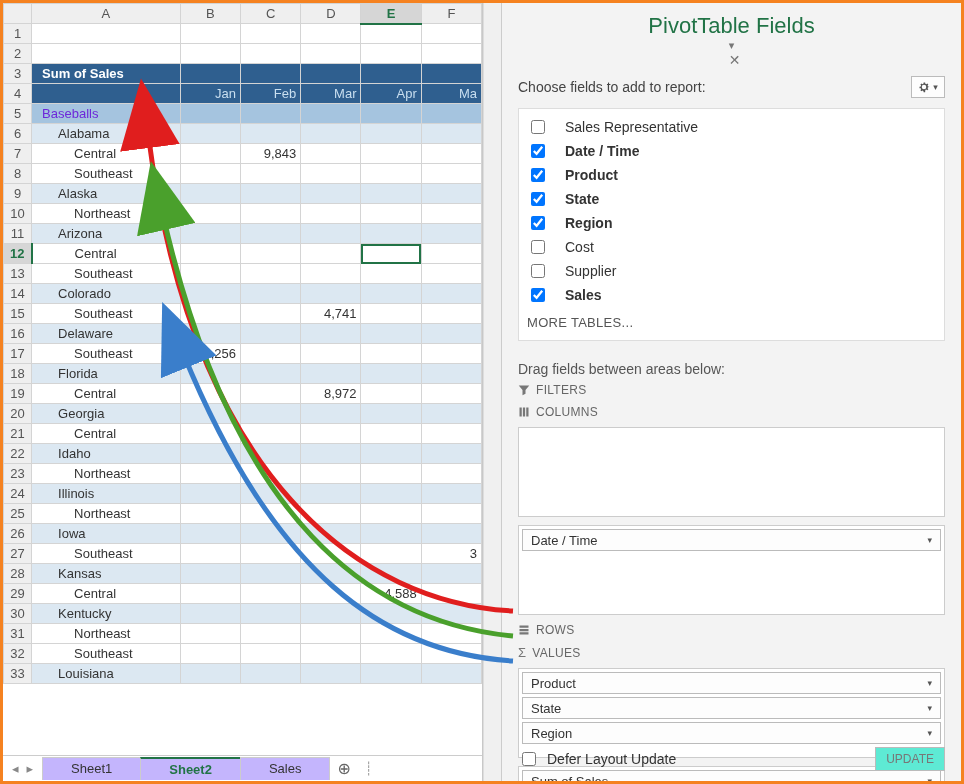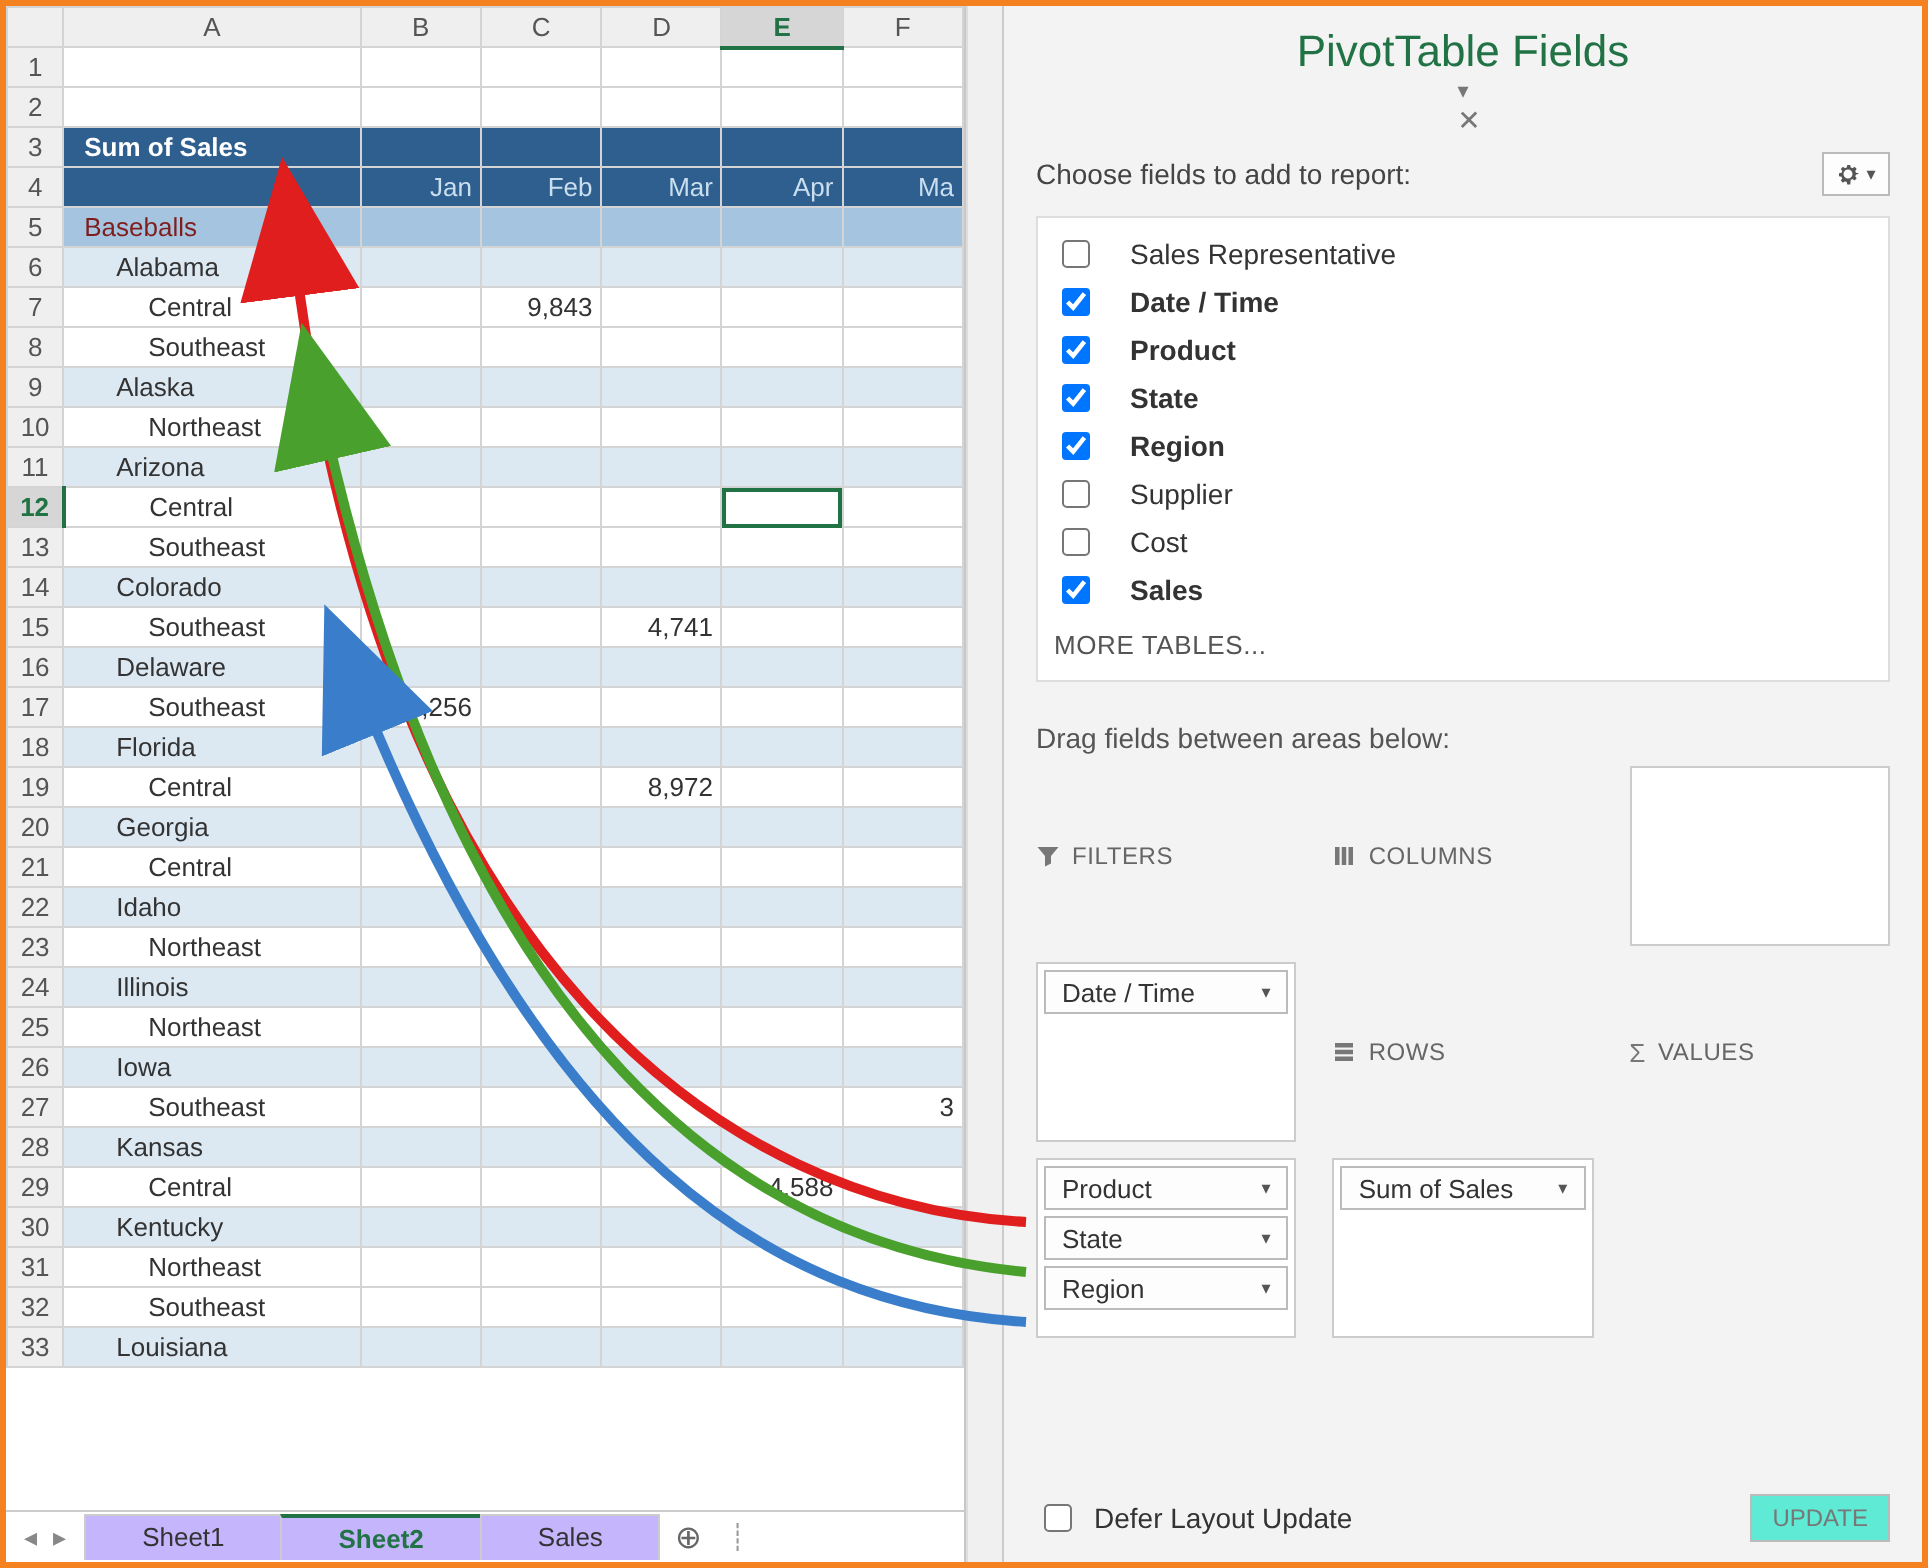--- a/index.html
+++ b/index.html
@@ -13,21 +13,21 @@
   table.grid { border-collapse:collapse; table-layout:fixed; width:100%; }
   table.grid th, table.grid td { border:1px solid #d4d4d4; height:20px; font-size:13px; padding:0 4px; overflow:hidden; white-space:nowrap; text-overflow:clip; }
   table.grid thead th { background:#efefef; font-weight:normal; text-align:center; color:#555; }
   table.grid thead th.sel { background:#d6d6d6; color:#217346; font-weight:bold; border-bottom:2px solid #217346; }
   table.grid .rowhdr { width:28px; background:#efefef; text-align:center; color:#555; font-weight:normal; }
   table.grid .rowhdr.sel { color:#217346; font-weight:bold; background:#d6d6d6; border-right:2px solid #217346;}
   .col-A { width:148px; }
   .col-other { width:60px; }
   .hdr-row td { background:#2f5f8f; color:#fff; font-weight:bold; }
   .hdr-row2 td { background:#2f5f8f; color:#c9dff0; text-align:right; }
-  .lvl1 td { background:#a5c4df; color:#7f1d1d; }
+  .lvl1 td { background:#a5c4df; color:#6d28d9; }
   .lvl2 td { background:#dce8f2; }
   .lvl3 td { background:#ffffff; }
   .indent1 { padding-left:10px !important; }
   .indent2 { padding-left:26px !important; }
   .indent3 { padding-left:42px !important; }
   .num { text-align:right; }
   .active-cell { outline:2px solid #217346; outline-offset:-2px; }
   .sheet-tabs { height:26px; border-top:1px solid #ccc; display:flex; align-items:center; background:#fff; font-size:13px; }
   .sheet-tabs .nav { display:flex; gap:2px; padding:0 6px; color:#888; }
   .sheet-tabs .nav span { cursor:pointer; padding:0 3px; }
@@ -43,21 +43,21 @@
   .pane-ctrl { color:#777; font-size:11px; cursor:pointer; padding:0 3px; }
   .pane-sub { padding:4px 16px 10px; display:flex; align-items:center; }
   .pane-sub-txt { flex:1; color:#444; }
   .gear-btn { width:34px; height:22px; border:1px solid #bbb; background:#fdfdfd; display:flex; align-items:center; justify-content:center; gap:3px; cursor:pointer; font-size:12px; color:#555; }
   .field-list { margin:0 16px 10px; background:#fff; border:1px solid #ddd; padding:6px 8px 10px; }
   .field-row { display:flex; align-items:center; gap:17px; padding:2px 0; cursor:pointer; }
   .field-row input { width:14px; height:14px; }
   .field-row .bold { font-weight:bold; }
   .more-tables { padding-top:8px; color:#555; letter-spacing:0.3px; cursor:pointer; font-size:13px;}
   .drag-label { padding:10px 16px 6px; color:#555; }
-  .areas { display:grid; grid-template-columns:1fr 1fr 1fr; grid-template-rows:auto 1fr auto 1fr; gap:8px 18px; padding:0 16px 8px; flex:1; min-height:0;text-align:center; }
+  .areas { display:grid; grid-template-columns:1fr; grid-template-rows:auto 1fr auto 1fr; gap:8px 18px; padding:0 16px 8px; flex:1; min-height:0;text-align:center; }
   .area-hdr { display:flex; align-items:center; gap:6px; color:#666; font-size:12px; letter-spacing:0.3px; }
   .area-box { background:#fff; border:1px solid #ccc; min-height:90px; padding:3px; display:flex; flex-direction:column; gap:3px; }
   .field-chip { background:#fdfdfd; border:1px solid #bbb; height:22px; display:flex; align-items:center; padding:0 8px; font-size:13px; cursor:move; justify-content:space-between; }
   .chip-arrow { font-size:9px; color:#555; }
   .pane-ftr { display:flex; align-items:center; padding:8px 16px 10px; gap:8px; }
   .pane-ftr input { width:14px; height:14px; }
   .pane-ftr .flex { flex:1; }
   .update-btn { border:1px solid #bbb; background:#5eead4; padding:4px 10px; font-size:12px; color:#777; cursor:pointer; }
   svg.arrows { position:absolute; left:0; top:0; pointer-events:none; z-index:50; }
   .icon-svg { width:12px; height:12px; }
@@ -439,25 +439,25 @@
           <div class="field-row">
             <input type="checkbox" checked="" style="">
             <span class="bold">State</span>
           </div>
           <div class="field-row">
             <input type="checkbox" checked="" style="">
             <span class="bold">Region</span>
           </div>
           <div class="field-row">
             <input type="checkbox" style="">
+            <span>Cost</span>
+          </div>
+          <div class="field-row">
+            <input type="checkbox" style="">
             <span>Supplier</span>
-          </div>
-          <div class="field-row">
-            <input type="checkbox" style="">
-            <span>Cost</span>
           </div>
           <div class="field-row">
             <input type="checkbox" checked="" style="">
             <span class="bold">Sales</span>
           </div>
           <div class="more-tables">MORE TABLES...</div>
         </div>
       <div class="drag-label">Drag fields between areas below:</div>
       <div class="areas">
         <div class="area-hdr">

